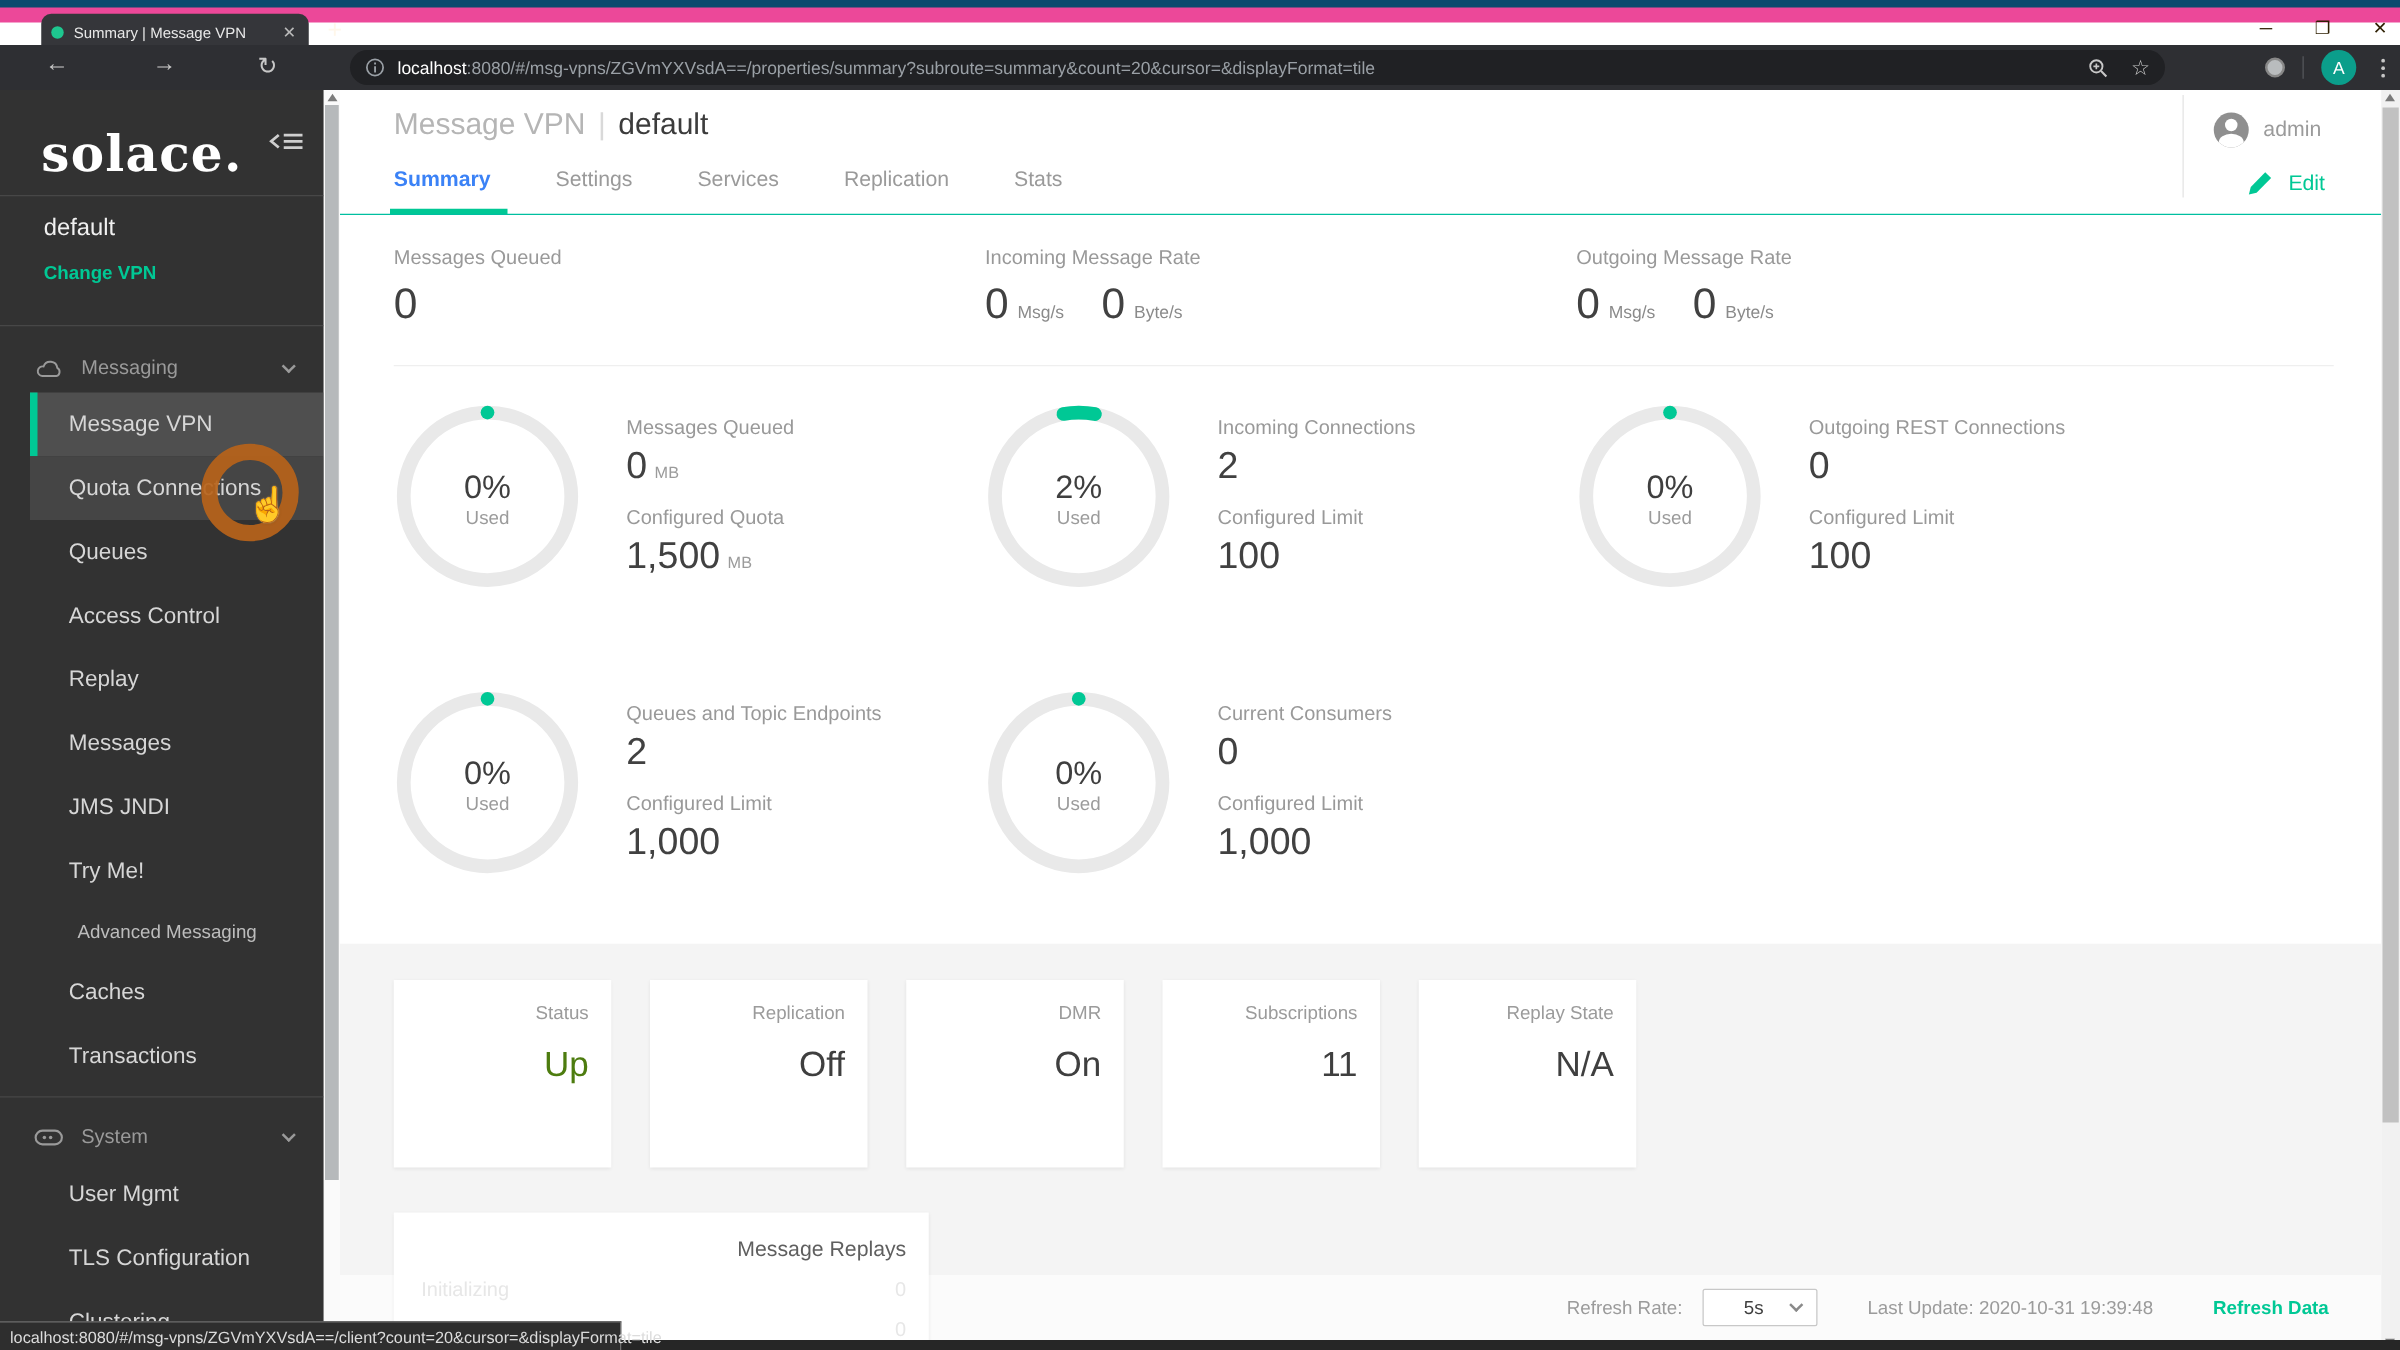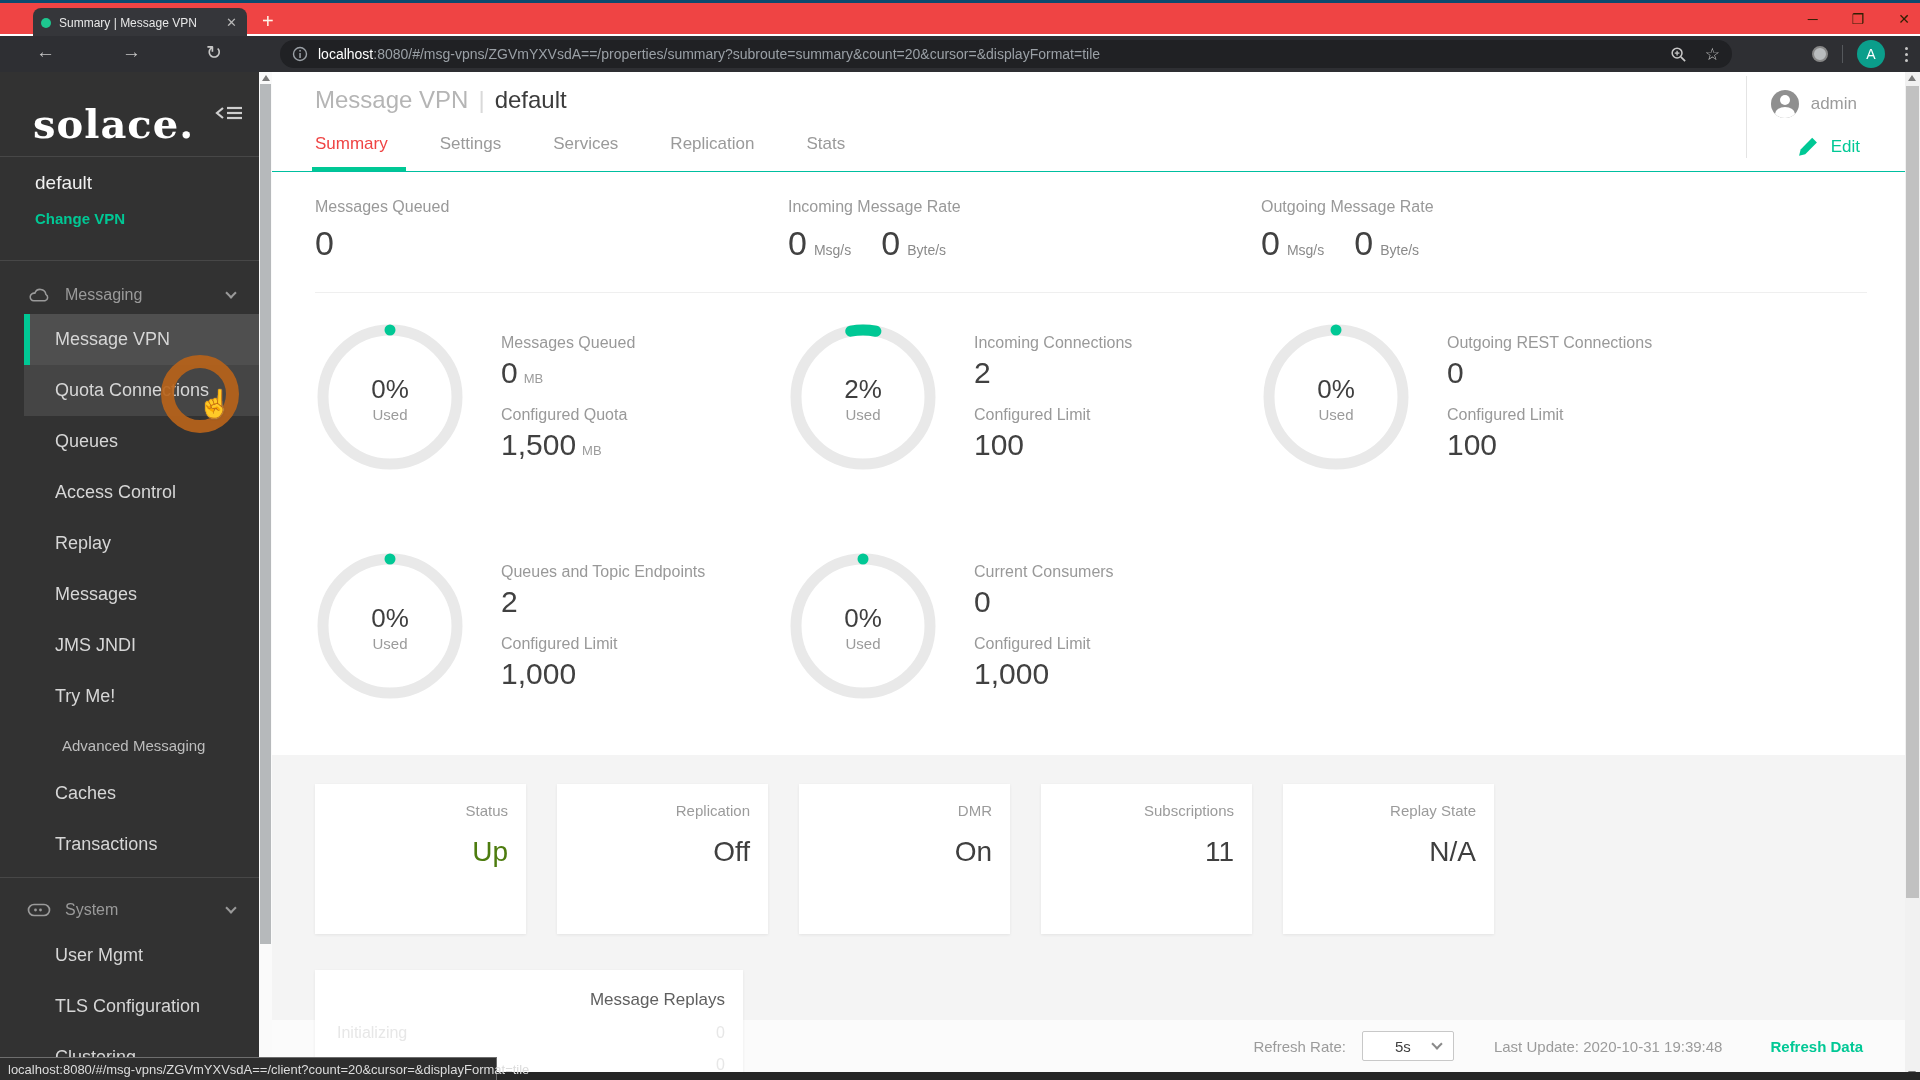--- a/index.html
+++ b/index.html
@@ -1,21 +1,21 @@
 <!DOCTYPE html>
 <html><head>
 <meta charset="utf-8">
 <style>
   * { margin:0; padding:0; box-sizing:border-box; }
   html,body { width:1920px; height:1080px; overflow:hidden; background:#222;
               font-family:"Liberation Sans", sans-serif; }
   #screen { position:relative; width:1920px; height:1080px; overflow:hidden; background:#fff; }
 
   
-  .tabstrip { position:absolute; left:0; top:0; width:1920px; height:34px; background:#ef4444; border-top:3px solid #0c4a6e; }
+  .tabstrip { position:absolute; left:0; top:0; width:1920px; height:18px; background:#ec4899; border-top:6px solid #0c4a6e; }
   .tab { position:absolute; left:33px; top:5px; width:214px; height:29px; background:#35363a;
          border-radius:8px 8px 0 0; display:flex; align-items:center; padding:0 8px; gap:8px; }
   .favicon-dot { width:10px; height:10px; border-radius:50%; background:#1ec78f; flex:0 0 auto; }
   .tab-title { color:#e8e8e8; font-size:12px; white-space:nowrap; overflow:hidden; flex:1; }
   .tab-close { color:#b9b9b9; font-size:13px; padding:0 2px; }
   .newtab { position:absolute; left:262px; top:8px; color:#fff7ea; font-size:20px; line-height:20px; }
   .wincontrols { position:absolute; right:10px; top:0; height:32px; display:flex; align-items:center; gap:34px; }
   .wincontrols span { color:#2f2003; font-size:14px; }
   .toolbar { position:absolute; left:0; top:36px; width:1920px; height:36px; background:#2e2f33; display:flex; align-items:center; }
   .navbtn { color:#c7c7c7; font-size:19px; position:absolute; top:5px; }
@@ -74,21 +74,21 @@
   .page-title .ctx { color:#b5b5b5; }
   .page-title .bar { color:#d9d9d9; padding:0 10px; font-weight:300; }
   .page-title .name { color:#3c3c3c; }
   .user-box { position:absolute; right:48px; top:18px; display:flex; align-items:center; gap:12px; }
   .user-box .uname { color:#9b9b9b; font-size:17px; }
   .user-div { position:absolute; right:158px; top:4px; width:1px; height:82px; background:#e4e4e4; }
   .avatar-icon { width:28px; height:28px; border-radius:50%; background:#8f8f8f; overflow:hidden; position:relative; }
   .avatar-icon i.head { position:absolute; left:9px; top:5px; width:10px; height:10px; border-radius:50%; background:#fff; }
   .avatar-icon i.body { position:absolute; left:4px; top:17px; width:20px; height:14px; border-radius:50%; background:#fff; }
   .tabs { position:absolute; left:43px; top:62px; display:flex; gap:52px; font-size:17px; color:#9a9a9a; }
-  .tabs .t.active { color:#ef4444; font-weight:normal; }
+  .tabs .t.active { color:#3b82f6; font-weight:bold; }
   .tab-underline { position:absolute; left:40px; top:95px; width:94px; height:5px; background:#00c895; }
   .green-line { position:absolute; left:0; top:99px; width:1633px; height:1px; background:#00bfa0; }
   .edit-btn { position:absolute; right:45px; top:64px; display:flex; align-items:center; gap:12px;
               color:#00c895; font-size:17px; }
 
   .metrics { position:absolute; left:43px; top:126px; display:grid; grid-template-columns:473px 473px 473px; }
   .m-label { color:#999; font-size:16px; margin-bottom:8px; }
   .m-vals { display:flex; gap:30px; align-items:baseline; }
   .m-pair { display:flex; align-items:baseline; gap:7px; }
   .m-num { font-size:34px; color:#414141; }
@@ -100,21 +100,21 @@
   .donut { position:relative; width:150px; height:150px; flex:0 0 auto; }
   .donut .pct { position:absolute; left:0; top:52px; width:150px; text-align:center; font-size:26px; color:#3f3f3f; }
   .donut .used { position:absolute; left:0; top:84px; width:150px; text-align:center; font-size:15px; color:#9b9b9b; }
   .gtext { padding-top:12px; }
   .g-label { color:#999; font-size:16px; margin-bottom:4px; }
   .g-val { font-size:30px; color:#414141; margin-bottom:16px; }
   .g-val .u { font-size:13px; color:#9b9b9b; margin-left:6px; }
 
   .graysec { position:absolute; left:0; top:683px; width:1633px; height:325px; background:#f4f4f4; }
   .cards { position:absolute; left:43px; top:712px; display:flex; gap:31px; }
-  .card { width:211px; height:150px; background:#fff; box-shadow:0 1px 3px rgba(0,0,0,.07); position:relative; }
+  .card { width:174px; height:150px; background:#fff; box-shadow:0 1px 3px rgba(0,0,0,.07); position:relative; }
   .card .c-label { position:absolute; right:18px; top:18px; font-size:15px; color:#9b9b9b; }
   .card .c-val { position:absolute; right:18px; top:52px; font-size:28px; color:#3f3f3f; }
   .card .c-val.up { color:#4d7c0f; }
 
   .replays { position:absolute; left:43px; top:898px; width:428px; height:130px; background:#fff;
              box-shadow:0 1px 3px rgba(0,0,0,.07); z-index:3; }
   .replays .r-title { text-align:right; padding:20px 18px 0 0; font-size:17px; color:#5f5f5f; }
   .r-row { display:flex; justify-content:space-between; padding:0 18px 0 22px; font-size:16px; color:#e7e7e7; margin-top:14px; }
 
   .footerbar { position:absolute; left:0; top:948px; width:1633px; height:52px; background:#fbfbfb; z-index:2;

